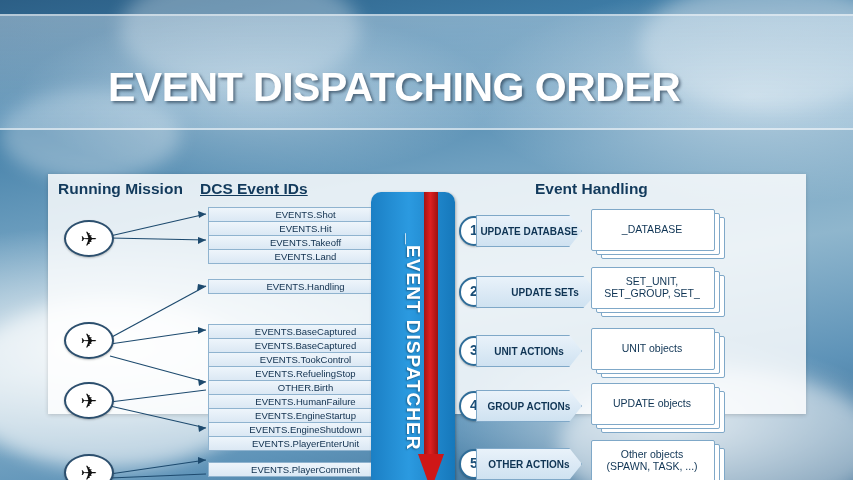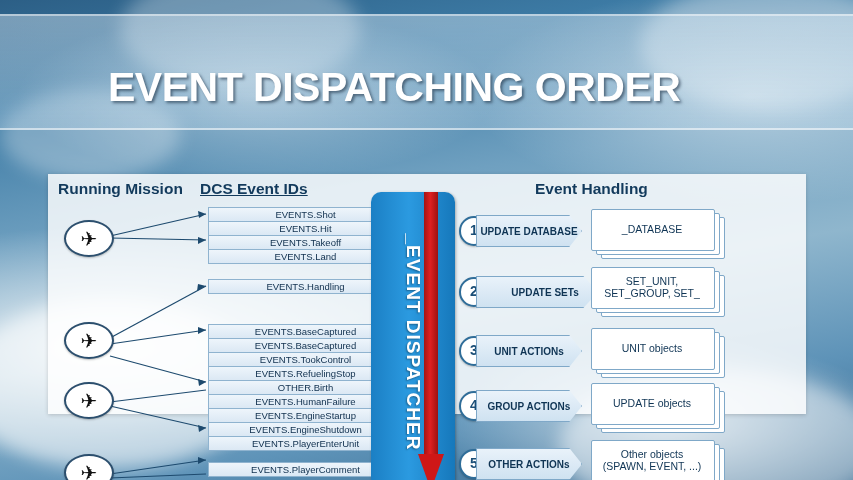--- a/index.html
+++ b/index.html
@@ -356,18 +356,18 @@
     </div>
 
     <div class="step-num" style="left:411px; top:275px;">5</div>
     <div class="chevron" style="left:428px; top:274px;">OTHER ACTIONs</div>
     <div class="card-stack" style="left:543px; top:266px;">
       <div class="sheet s3"></div>
         <div class="sheet s2"></div>
         <div class="sheet s1"></div>
       <div class="label">
         <span>Other objects</span>
-        <span>(SPAWN, EVENT, ...)</span>
+        <span>(SPAWN, TASK, ...)</span>
       </div>
     </div>
 
   </div>
 </div>
 
 </body></html>

